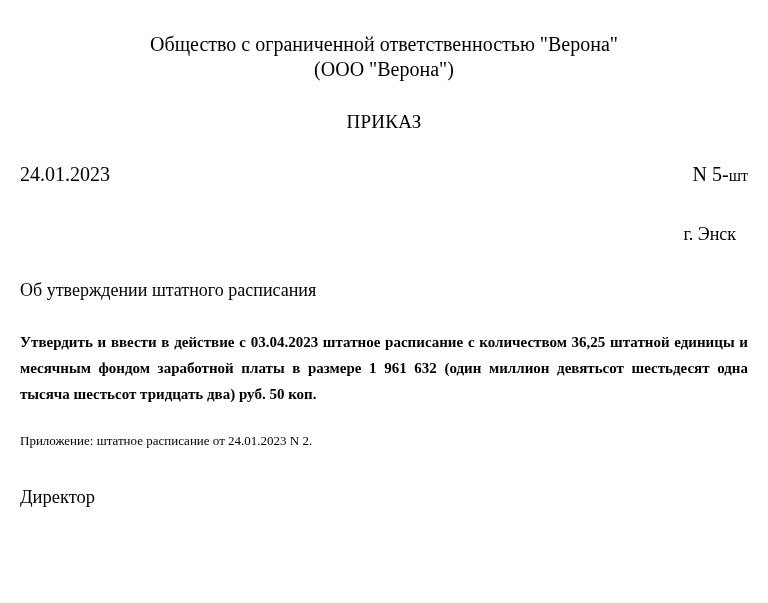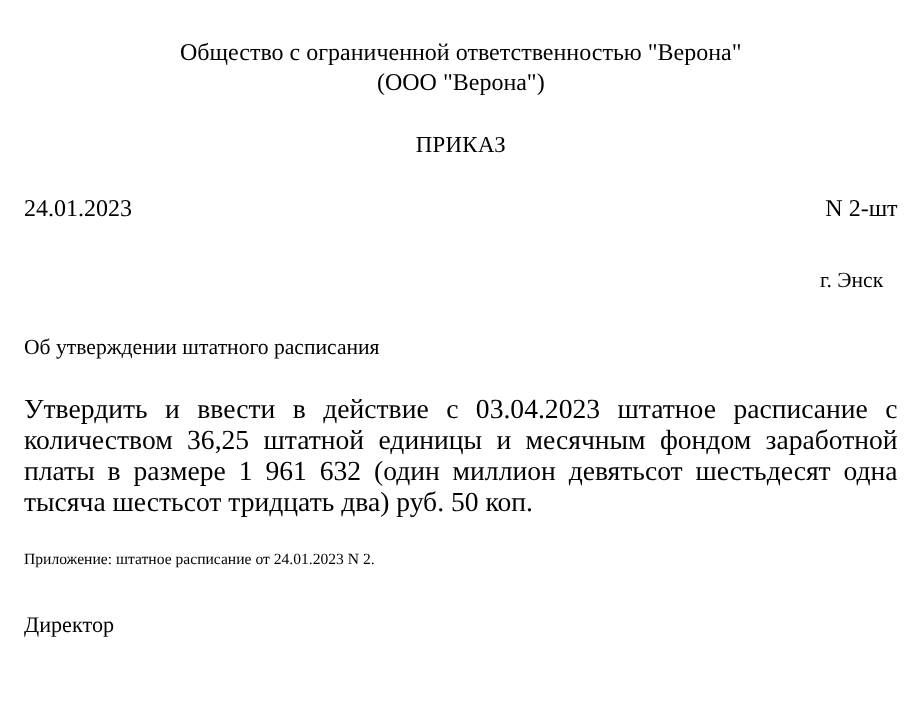--- a/index.html
+++ b/index.html
@@ -47,21 +47,21 @@
   
   .meta-row {
     display: flex;
     justify-content: space-between;
     align-items: flex-start;
     font-size: 20px;
     line-height: 25px;
     margin-top: 28px;
   }
   .meta-number .num-suffix {
-    font-size: 20px;
+    font-size: 16px;
   }
 
   
   .city {
     text-align: right;
     font-size: 18px;
     line-height: 23px;
     margin-top: 35px;
     padding-right: 12px;
   }
@@ -75,25 +75,26 @@
 
   
   .order-keyword {
     font-size: 19px;
     line-height: 24px;
     margin-top: 28px;
   }
 
   
   .body-text {
-    font-size: 23px;
+    font-size: 15px;
     line-height: 26px;
     margin-top: 27px;
     text-align: justify;
     text-justify: inter-word;
+    font-weight: bold;
   }
 
   
   .appendix {
     font-size: 13px;
     line-height: 23px;
     margin-top: 22px;
   }
 
   
@@ -121,21 +122,21 @@
   <div class="org-block">
     <div class="org-line-1">Общество с ограниченной ответственностью "Верона"</div>
     <div class="org-line-2">(ООО "Верона")</div>
   </div>
 
   <div class="doc-kind">ПРИКАЗ</div>
 
   <div class="meta-row">
     <div class="meta-date">24.01.2023</div>
     <div class="meta-number">
-      <span>N 2-</span><span class="num-suffix">шт</span>
+      <span>N 5-</span><span class="num-suffix">шт</span>
     </div>
   </div>
 
   <div class="city">г. Энск</div>
 
   <div class="subject">Об утверждении штатного расписания</div>
 
 
   <div class="body-text">Утвердить и ввести в действие с 03.04.2023 штатное расписание с количеством 36,25 штатной единицы и месячным фондом заработной платы в размере 1 961 632 (один миллион девятьсот шестьдесят одна тысяча шестьсот тридцать два) руб. 50 коп.</div>
 

